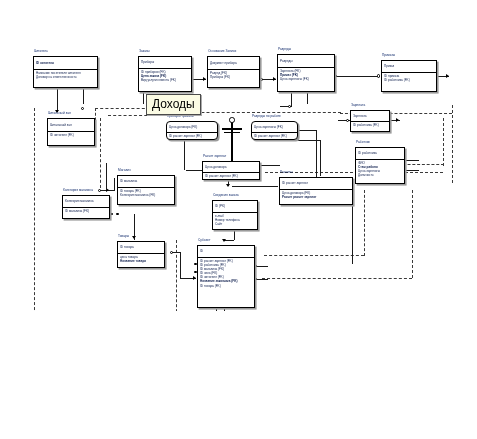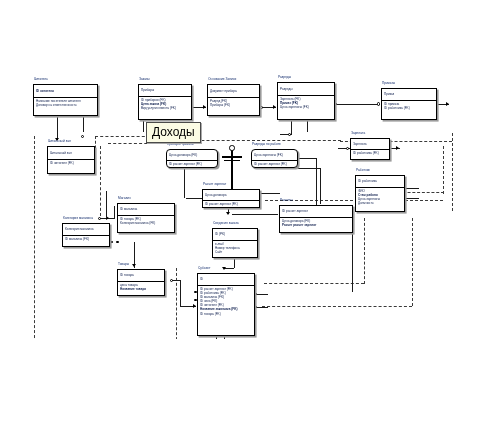--- a/index.html
+++ b/index.html
@@ -2,21 +2,20 @@
 <html><head>
 <meta charset="utf-8">
 <style>
   html,body{margin:0;padding:0;background:#ffffff;}
   body{font-family:"Liberation Sans", sans-serif;}
   #canvas{
     position:relative;
     width:477px;height:311px;
     background:#ffffff;
     overflow:hidden;
-    margin-top:28px;
   }
   .hline{position:absolute;border-top:1px dashed #3a3a3a;height:0;}
   .vline{position:absolute;border-left:1px dashed #3a3a3a;width:0;}
 
   
   .entity{position:absolute;}
   .entity .ttl{
     position:absolute;
     top:-7px;left:1px;
     font-size:3.2px;

